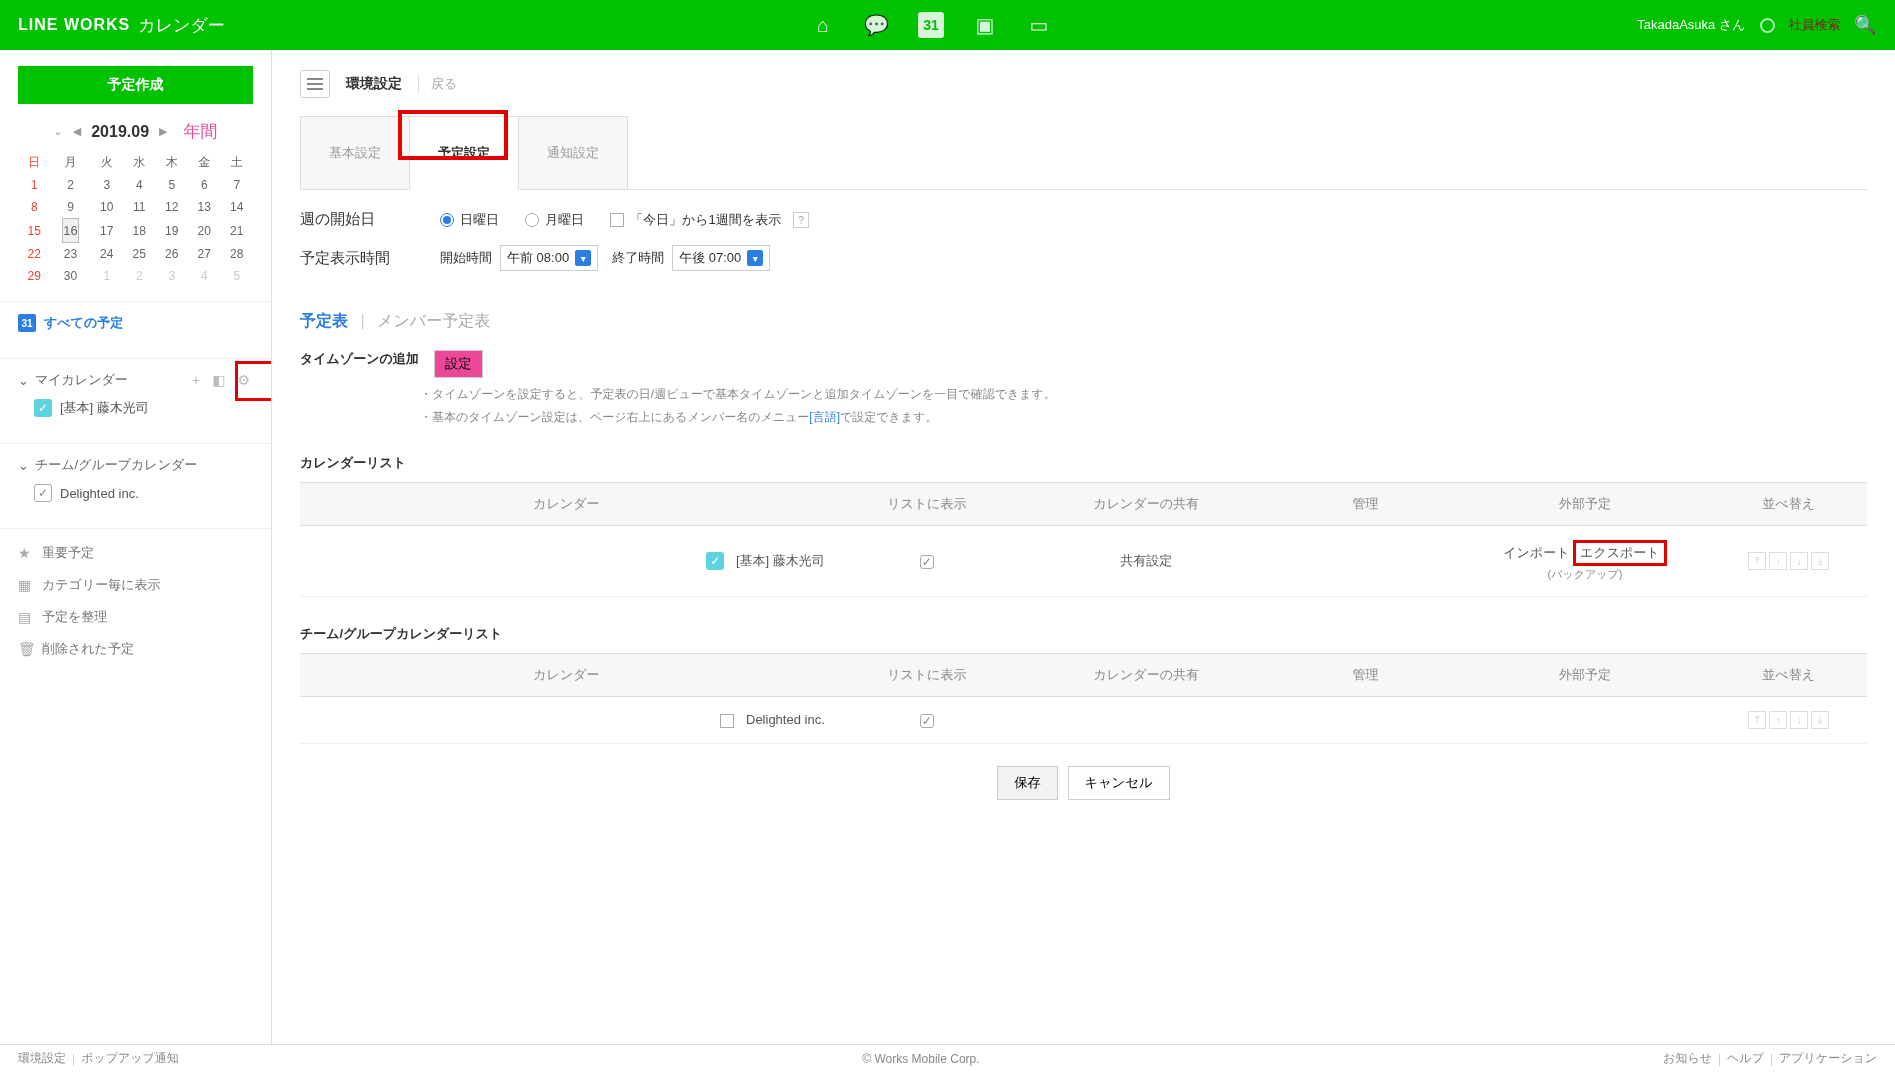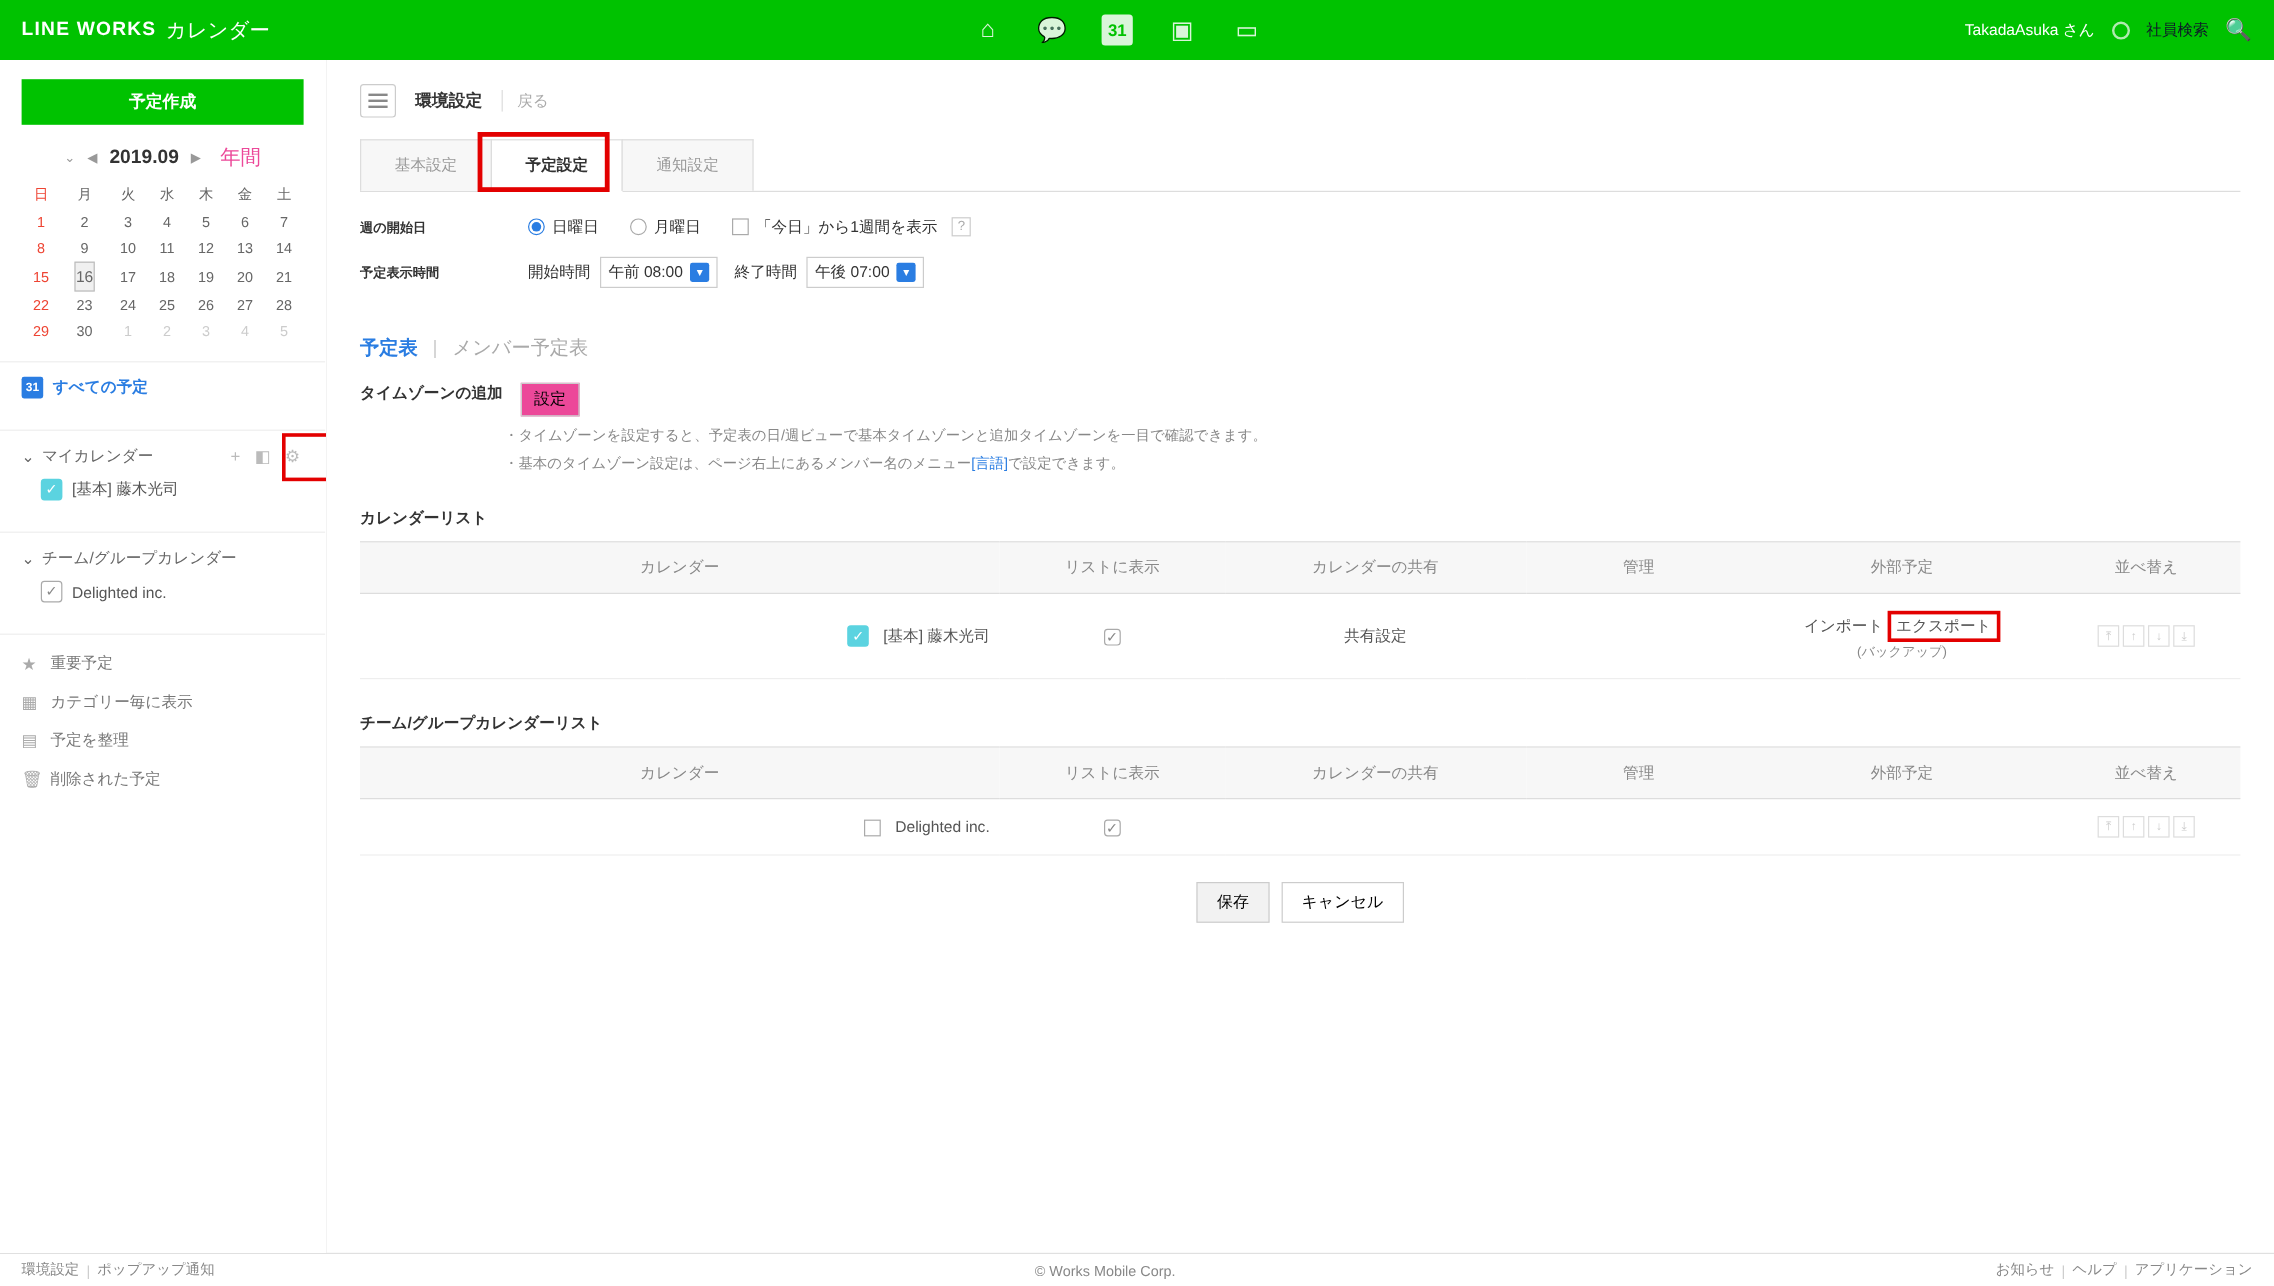--- a/index.html
+++ b/index.html
@@ -5,21 +5,21 @@
 *{box-sizing:border-box;margin:0;padding:0;font-family:"Hiragino Kaku Gothic Pro","Meiryo",sans-serif}
 body{font-size:13px;color:#333;background:#fff}
 .topbar{background:#00c200;height:50px;display:flex;align-items:center;padding:0 18px;color:#fff}
 .topbar .brand{font-weight:bold;font-size:16px;letter-spacing:1px}
 .topbar .app{font-size:17px;margin-left:8px}
 .topbar .navicons{display:flex;gap:28px;margin:0 auto}
 .topbar .navicons .ni{width:26px;height:26px;display:flex;align-items:center;justify-content:center;color:#fff;opacity:.85;font-size:20px}
 .topbar .navicons .ni.active{background:#fff;color:#00c200;border-radius:3px;font-size:14px;font-weight:bold;width:26px;height:26px}
 .topbar .right{display:flex;align-items:center;gap:14px;font-size:13px}
 .topbar .right .power{width:15px;height:15px;border:2px solid #b0eab0;border-radius:50%;position:relative;display:inline-block}
-.topbar .searchlink{color:#0f172a}
+.topbar .searchlink{color:#7f1d1d}
 .topbar .searchicon{font-size:18px;color:#fff}
 .layout{display:flex;height:calc(100vh - 78px)}
 .sidebar{width:272px;border-right:1px solid #e0e0e0;padding:16px 0;overflow:auto;background:#fff}
 .btn-create{margin:0 18px 16px;background:#00c200;color:#fff;border:none;height:38px;font-size:14px;font-weight:bold;width:calc(100% - 36px)}
 .mini{padding:0 18px}
 .mini-hdr{display:flex;align-items:center;justify-content:center;gap:10px;margin-bottom:8px}
 .mini-hdr .arrow{color:#999;cursor:pointer;font-size:11px}
 .mini-hdr .ym{font-weight:bold;font-size:16px}
 .mini-hdr .year{color:#ec4899;font-size:17px;margin-left:6px}
 .mini table{width:100%;border-collapse:collapse;text-align:center;font-size:12px}
@@ -42,25 +42,25 @@
 .side-list{list-style:none;padding:0 18px}
 .side-list li{display:flex;align-items:center;gap:8px;color:#777;padding:7px 0;cursor:pointer}
 .side-list .ico{width:16px;color:#aaa;font-size:14px}
 .main{flex:1;overflow:auto;padding:20px 28px 30px;position:relative}
 .main-top{display:flex;align-items:center;gap:16px;margin-bottom:18px}
 .hamb{width:30px;height:28px;border:1px solid #ccc;border-radius:3px;display:flex;flex-direction:column;justify-content:center;align-items:center;gap:3px}
 .hamb span{width:16px;height:2px;background:#888}
 .main-top .title{font-weight:bold;font-size:14px}
 .main-top .back{color:#aaa;border-left:1px solid #ddd;padding-left:12px}
 .tabs{display:flex;border-bottom:1px solid #ddd;margin-bottom:20px}
-.tab{padding:12px 28px;color:#999;border:1px solid #ddd;border-bottom:none;background:#f7f7f7;margin-right:-1px;cursor:pointer}
+.tab{padding:27px 28px;color:#999;border:1px solid #ddd;border-bottom:none;background:#f7f7f7;margin-right:-1px;cursor:pointer}
 .tab.active{background:#fff;color:#333;font-weight:bold;border-bottom:1px solid #fff;margin-bottom:-1px}
 .tab-hl{position:absolute;border:4px solid #e30000;pointer-events:none}
 .form-row{display:flex;align-items:center;margin-bottom:16px}
-.form-row .lbl{width:140px;font-weight:bold;font-size:11px}
+.form-row .lbl{width:140px;font-weight:normal;font-size:15px}
 .radio{display:inline-flex;align-items:center;margin-right:26px;gap:6px}
 .rdot{width:14px;height:14px;border:1px solid #aaa;border-radius:50%;display:inline-block;position:relative}
 .rdot.on{border-color:#2a7de2}
 .rdot.on:after{content:"";position:absolute;inset:2px;background:#2a7de2;border-radius:50%}
 .ck{width:14px;height:14px;border:1px solid #aaa;display:inline-block}
 .help{display:inline-block;width:16px;height:16px;border:1px solid #ccc;color:#aaa;font-size:11px;text-align:center;line-height:14px;margin-left:6px}
 .sel{border:1px solid #ccc;padding:3px 6px;display:inline-flex;align-items:center;gap:6px;font-size:13px}
 .sel .dd{background:#2a7de2;color:#fff;width:16px;height:16px;font-size:10px;display:flex;align-items:center;justify-content:center;border-radius:2px}
 .subtabs{margin:40px 0 18px;font-size:16px}
 .subtabs .a{color:#2a7de2;font-weight:bold}

